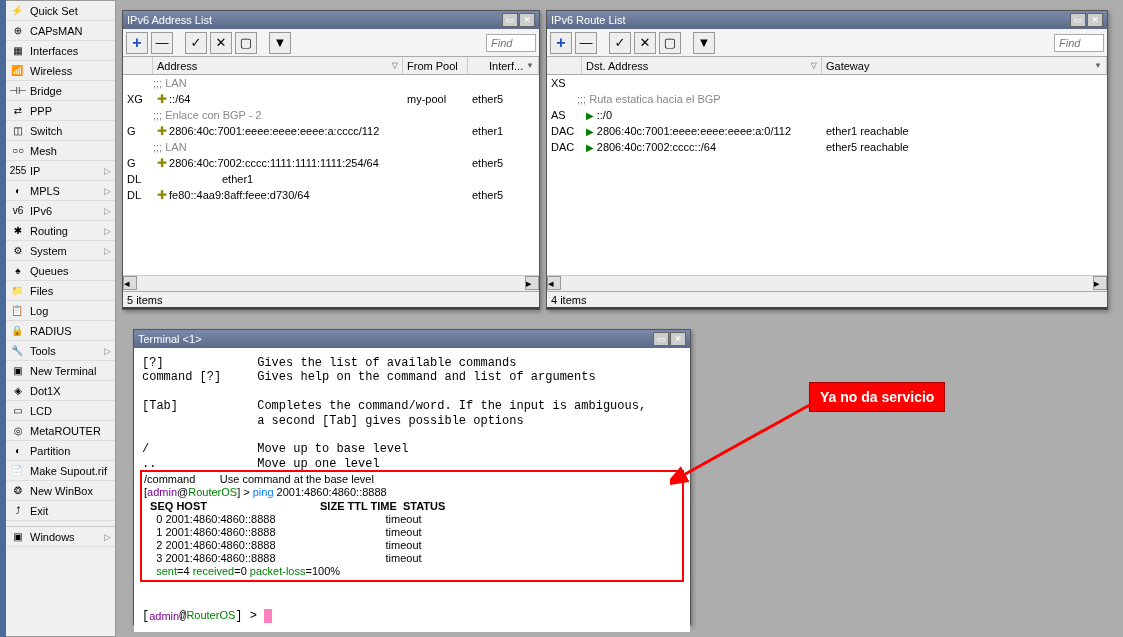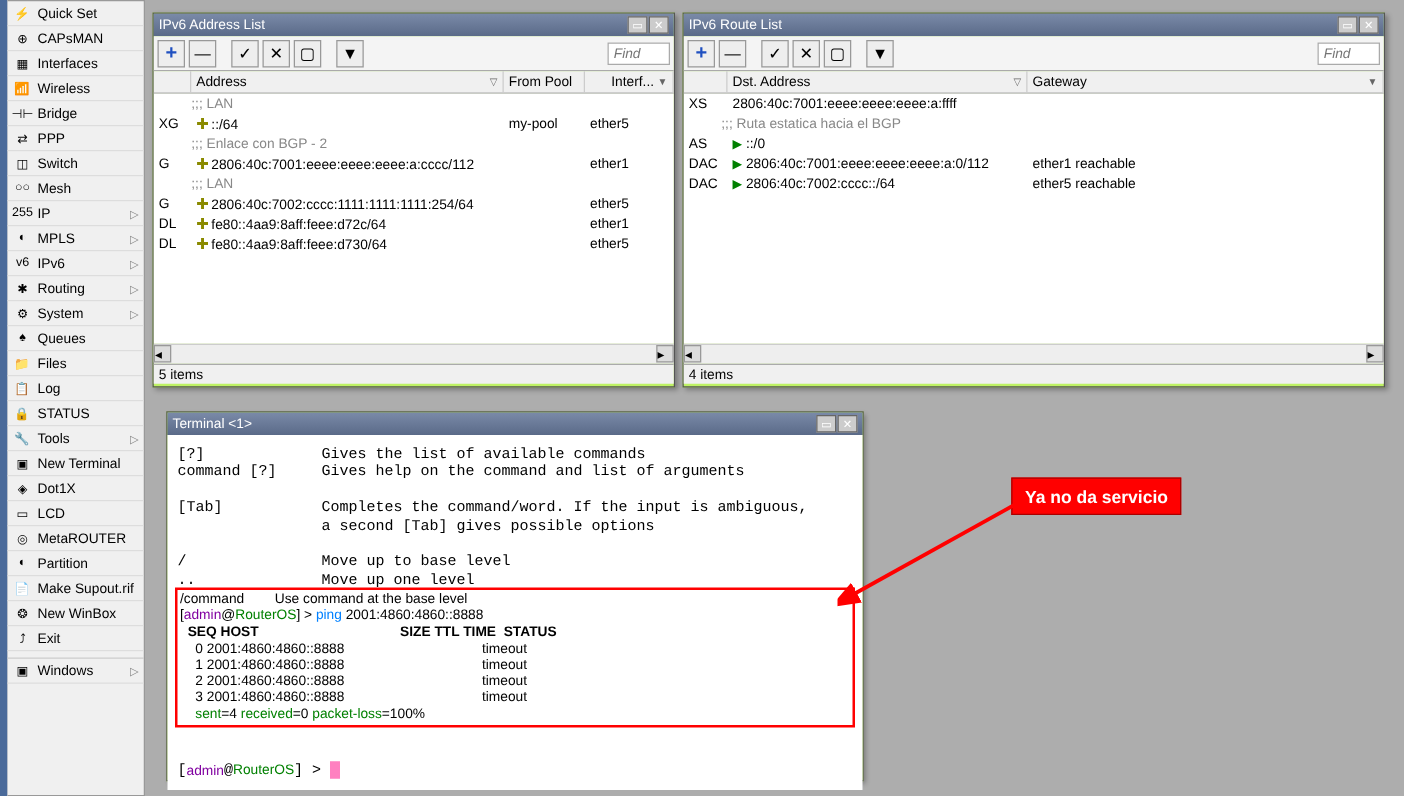--- a/index.html
+++ b/index.html
@@ -7,21 +7,21 @@
 
 
 .sidebar { position: absolute; left: 6px; top: 0; width: 110px; background: #f0f0f0; border: 1px solid #999; border-left: none; height: 637px; }
 .side-item { display: flex; align-items: center; padding: 2px 4px; height: 20px; cursor: pointer; border-bottom: 1px solid #ddd; }
 .side-icon { width: 16px; height: 16px; margin-right: 4px; display: inline-flex; align-items: center; justify-content: center; font-size: 10px; }
 .side-arrow { margin-left: auto; color: #888; font-size: 9px; }
 .side-sep { height: 6px; border-bottom: 1px solid #ccc; }
 .vtab { position: absolute; left: 0; top: 0; width: 6px; height: 637px; background: #4a6a9a; }
 
 
-.win { position: absolute; background: #bef264; border: 1px solid #555; box-shadow: 2px 2px 4px rgba(0,0,0,0.3); }
+.win { position: absolute; background: #404040; border: 1px solid #555; box-shadow: 2px 2px 4px rgba(0,0,0,0.3); }
 .win-title { background: linear-gradient(#7a8aa8, #5a6a88); color: #fff; padding: 2px 4px; height: 18px; display: flex; align-items: center; }
 .win-title-text { flex: 1; font-size: 11px; }
 .win-btns { display: flex; gap: 1px; }
 .win-btn { width: 16px; height: 14px; background: #ccc; border: 1px solid #666; display: flex; align-items: center; justify-content: center; font-size: 9px; cursor: pointer; }
 
 
 .toolbar { background: #f4f4f4; border-bottom: 1px solid #aaa; padding: 3px; display: flex; align-items: center; gap: 3px; height: 28px; }
 .tbtn { width: 22px; height: 22px; border: 1px solid #999; background: #eee; display: flex; align-items: center; justify-content: center; cursor: pointer; font-size: 13px; }
 .tbtn.blue { color: #2050c0; font-weight: bold; font-size: 16px; }
 .tbtn.sep { border: none; background: none; width: 6px; }
@@ -125,21 +125,21 @@
     <div class="side-item">
       <span class="side-icon">📁</span>
       <span>Files</span>
     </div>
     <div class="side-item">
       <span class="side-icon">📋</span>
       <span>Log</span>
     </div>
     <div class="side-item">
       <span class="side-icon">🔒</span>
-      <span>STATUS</span>
+      <span>RADIUS</span>
     </div>
     <div class="side-item">
       <span class="side-icon">🔧</span>
       <span>Tools</span>
       <span class="side-arrow">▷</span>
     </div>
     <div class="side-item">
       <span class="side-icon">▣</span>
       <span>New Terminal</span>
     </div>
@@ -227,21 +227,20 @@
       </div>
       <div class="row comment">;;; LAN</div>
       <div class="row">
         <div class="cell flag-col">G</div>
         <div class="cell" style="width:250px"><span class="addr-icon">✚</span>2806:40c:7002:cccc:1111:1111:1111:254/64</div>
         <div class="cell" style="width:65px"></div>
         <div class="cell" style="flex:1">ether5</div>
       </div>
       <div class="row">
         <div class="cell flag-col">DL</div>
-        <div class="cell" style="width:250px"><span class="addr-icon">✚</span>fe80::4aa9:8aff:feee:d72c/64</div>
         <div class="cell" style="width:65px"></div>
         <div class="cell" style="flex:1">ether1</div>
       </div>
       <div class="row">
         <div class="cell flag-col">DL</div>
         <div class="cell" style="width:250px"><span class="addr-icon">✚</span>fe80::4aa9:8aff:feee:d730/64</div>
         <div class="cell" style="width:65px"></div>
         <div class="cell" style="flex:1">ether5</div>
       </div>
     </div>
@@ -279,21 +278,20 @@
         <span class="th-arrow">▽</span>
       </div>
     <div class="th" style="flex:1;">
         <span>Gateway</span>
         <span class="th-arrow">▼</span>
       </div>
   </div>
   <div class="table-body" style="height:200px;" id="route-body">
       <div class="row">
         <div class="cell" style="width:35px">XS</div>
-        <div class="cell" style="flex:1">2806:40c:7001:eeee:eeee:eeee:a:ffff</div>
       </div>
       <div class="row comment">;;; Ruta estatica hacia el BGP</div>
       <div class="row">
         <div class="cell" style="width:35px">AS</div>
         <div class="cell" style="width:240px"><span class="play-icon">▶</span> ::/0</div>
       </div>
       <div class="row">
         <div class="cell" style="width:35px">DAC</div>
         <div class="cell" style="width:240px"><span class="play-icon">▶</span> 2806:40c:7001:eeee:eeee:eeee:a:0/112</div>
         <div class="cell" style="flex:1">ether1 reachable</div>

